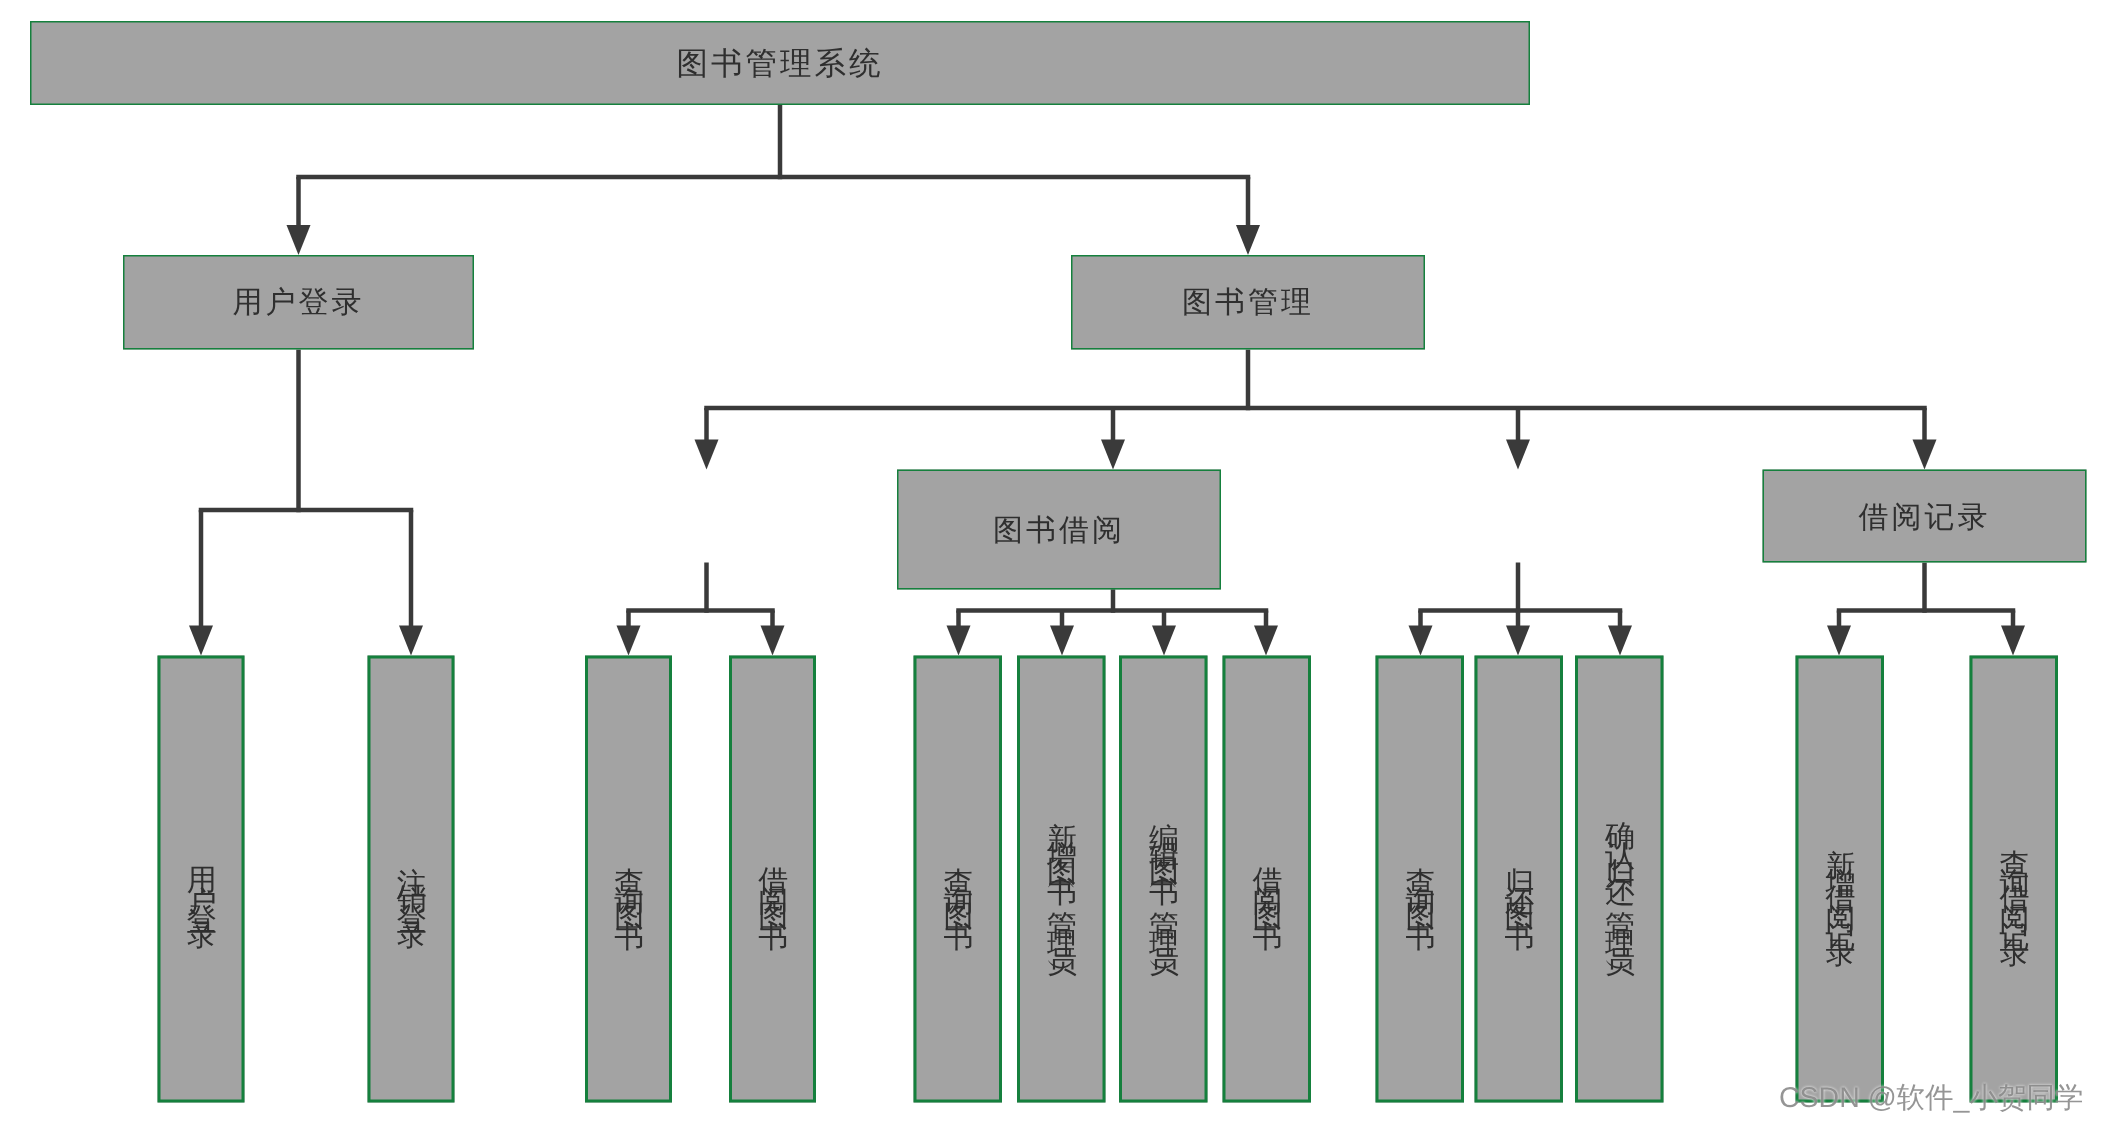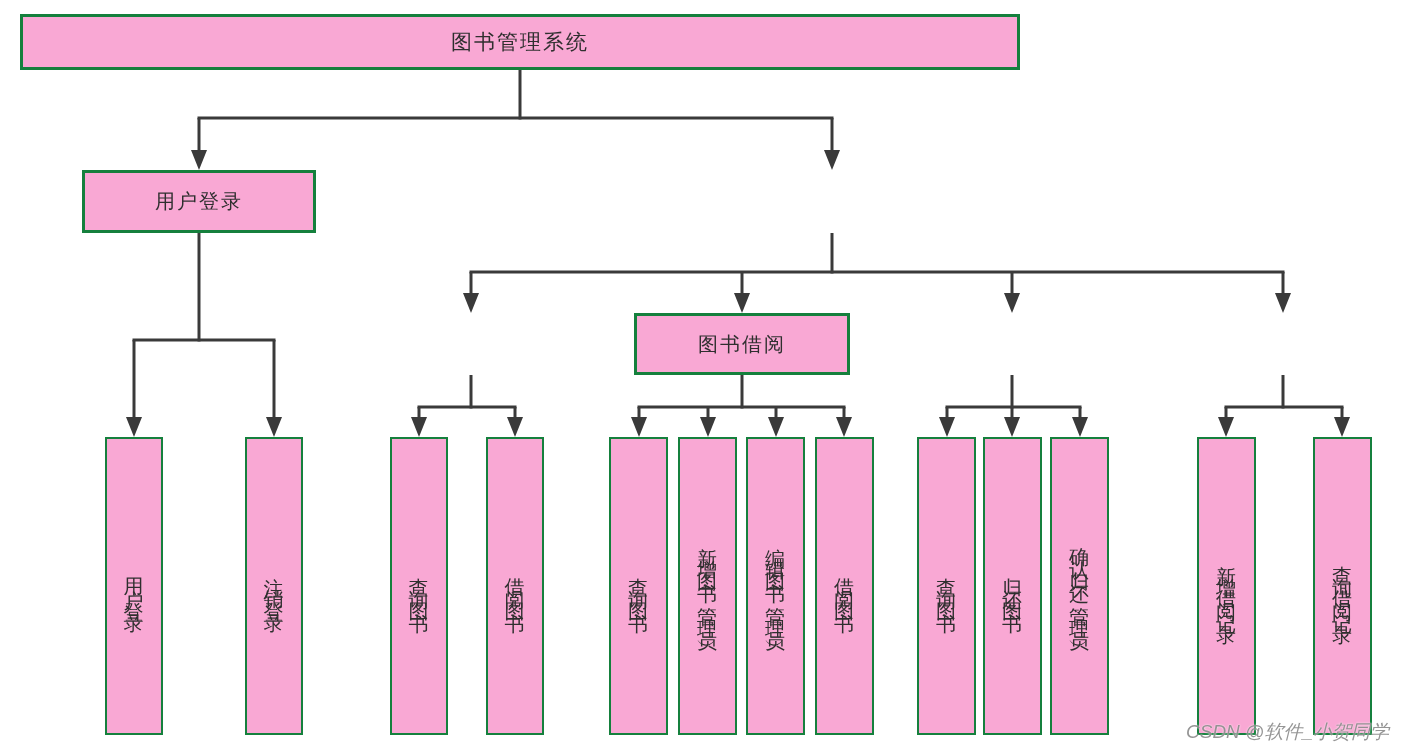--- a/index.html
+++ b/index.html
@@ -15,22 +15,22 @@
   .connectors {
     position: absolute;
     left: 0; top: 0;
     width: 1405px;
     height: 747px;
   }
   .connectors line { stroke: #3a3a3a; stroke-width: 3; }
   .connectors polygon { fill: #3a3a3a; }
   .box {
     position: absolute;
-    background: #f9a8d4;
-    border: 3px solid #15803d;
+    background: #a3a3a3;
+    border: 1px solid #15803d;
     display: flex;
     align-items: center;
     justify-content: center;
     color: #2f2f2f;
     text-align: center;
   }
   .lv0 { font-size: 21px; letter-spacing: 2px; }
   .lv1, .lv2 { font-size: 20px; letter-spacing: 2px; }
   .leaf {
     border-width: 2.5px;
@@ -42,21 +42,20 @@
     white-space: nowrap;
   }
   .watermark {
     position: absolute;
     left: 1186px;
     top: 719px;
     font-size: 19px;
     color: rgba(130, 130, 130, 0.85);
     text-shadow: 0 0 2px #ffffff;
     white-space: nowrap;
-    font-style: italic;
   }
 </style>
 </head>
 <body>
 
 <div class="canvas">
 
   <svg class="connectors" viewBox="0 0 1405 747">
 
     <line x1="520" y1="70" x2="520" y2="119.5"></line>
@@ -115,22 +114,24 @@
     <line x1="1224.5" y1="407" x2="1343.5" y2="407"></line>
     <line x1="1226" y1="407" x2="1226" y2="419"></line>
     <polygon points="1218,417 1234,417 1226,437"></polygon>
     <line x1="1342" y1="407" x2="1342" y2="419"></line>
     <polygon points="1334,417 1350,417 1342,437"></polygon>
   </svg>
 
   <div class="box lv0" style="left:20px; top:14px; width:1000px; height:56px;">图书管理系统</div>
 
   <div class="box lv1" style="left:82px; top:170px; width:234px; height:63px;">用户登录</div>
+  <div class="box lv1" style="left:714px; top:170px; width:236px; height:63px;">图书管理</div>
 
-  <div class="box lv2" style="left:634px; top:313px; width:216px; height:62px;">图书借阅</div>
+  <div class="box lv2" style="left:598px; top:313px; width:216px; height:80px;">图书借阅</div>
+  <div class="box lv2" style="left:1175px; top:313px; width:216px; height:62px;">借阅记录</div>
 
   <div class="box leaf" style="left:105px; top:437px; width:58px; height:298px;">用户登录</div>
   <div class="box leaf" style="left:245px; top:437px; width:58px; height:298px;">注销登录</div>
 
   <div class="box leaf" style="left:390px; top:437px; width:58px; height:298px;">查询图书</div>
   <div class="box leaf" style="left:486px; top:437px; width:58px; height:298px;">借阅图书</div>
 
   <div class="box leaf" style="left:609px; top:437px; width:59px; height:298px;">查询图书</div>
   <div class="box leaf" style="left:678px; top:437px; width:59px; height:298px;">新增图书（管理员）</div>
   <div class="box leaf" style="left:746px; top:437px; width:59px; height:298px;">编辑图书（管理员）</div>

